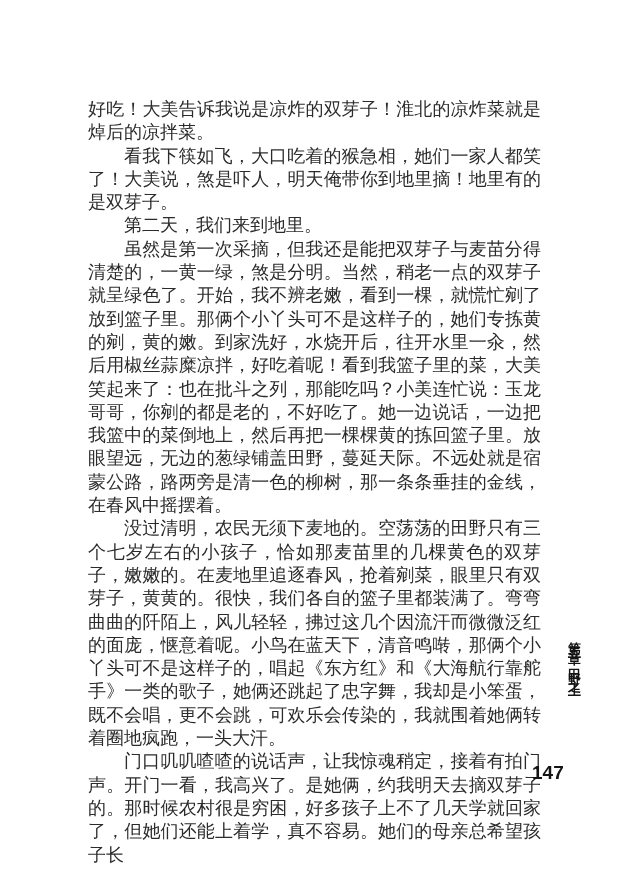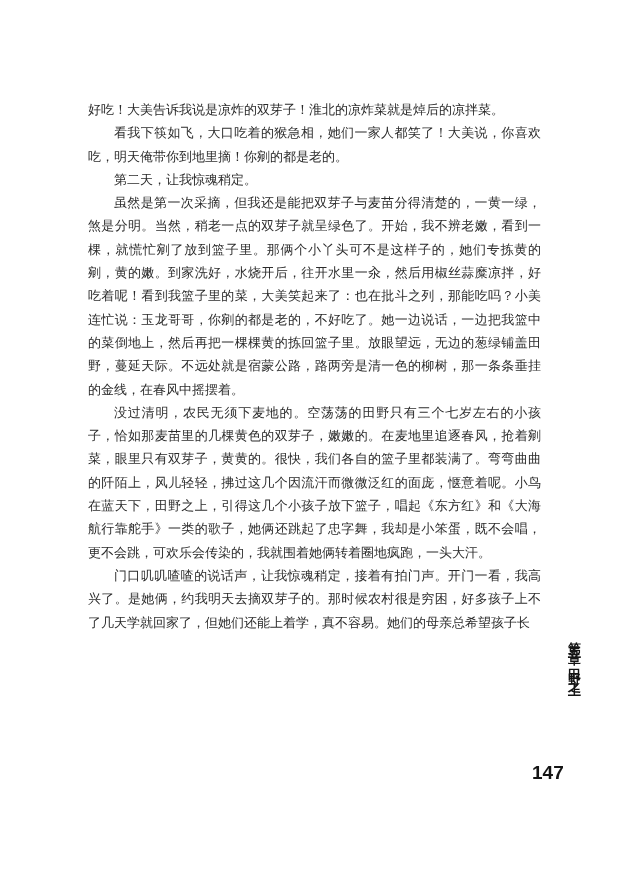--- a/index.html
+++ b/index.html
@@ -12,21 +12,21 @@
     position: relative;
     width: 634px; height: 891px;
     background: #ffffff;
     overflow: hidden;
   }
   .text-block {
     position: absolute;
     left: 88px; top: 98px;
     width: 453px;
     font-family: "Liberation Serif", serif;
-    font-size: 13px;
+    font-size: 18px;
     line-height: 23.3px;
     color: #2b2b2b;
     text-align: justify;
     letter-spacing: 0;
   }
   .text-block p {
     margin: 0;
     text-indent: 2em;
   }
   .text-block p.cont {
@@ -58,24 +58,24 @@
     color: #141414;
   }
 </style>
 </head>
 <body>
 
 <div class="page">
 
   <div class="text-block">
     <p class="cont">好吃！大美告诉我说是凉炸的双芽子！淮北的凉炸菜就是焯后的凉拌菜。</p>
-    <p>看我下筷如飞，大口吃着的猴急相，她们一家人都笑了！大美说，你喜欢吃，明天俺带你到地里摘！你剜的都是老的。</p>
-    <p>第二天，让我惊魂稍定。</p>
+    <p>看我下筷如飞，大口吃着的猴急相，她们一家人都笑了！大美说，煞是吓人，明天俺带你到地里摘！地里有的是双芽子。</p>
+    <p>第二天，我们来到地里。</p>
     <p>虽然是第一次采摘，但我还是能把双芽子与麦苗分得清楚的，一黄一绿，煞是分明。当然，稍老一点的双芽子就呈绿色了。开始，我不辨老嫩，看到一棵，就慌忙剜了放到篮子里。那俩个小丫头可不是这样子的，她们专拣黄的剜，黄的嫩。到家洗好，水烧开后，往开水里一汆，然后用椒丝蒜糜凉拌，好吃着呢！看到我篮子里的菜，大美笑起来了：也在批斗之列，那能吃吗？小美连忙说：玉龙哥哥，你剜的都是老的，不好吃了。她一边说话，一边把我篮中的菜倒地上，然后再把一棵棵黄的拣回篮子里。放眼望远，无边的葱绿铺盖田野，蔓延天际。不远处就是宿蒙公路，路两旁是清一色的柳树，那一条条垂挂的金线，在春风中摇摆着。</p>
-    <p>没过清明，农民无须下麦地的。空荡荡的田野只有三个七岁左右的小孩子，恰如那麦苗里的几棵黄色的双芽子，嫩嫩的。在麦地里追逐春风，抢着剜菜，眼里只有双芽子，黄黄的。很快，我们各自的篮子里都装满了。弯弯曲曲的阡陌上，风儿轻轻，拂过这几个因流汗而微微泛红的面庞，惬意着呢。小鸟在蓝天下，田野之上，引得这几个小孩子放下篮子，唱起《东方红》和《大海航行靠舵手》一类的歌子，她俩还跳起了忠字舞，我却是小笨蛋，既不会唱，更不会跳，可欢乐会传染的，我就围着她俩转着圈地疯跑，一头大汗。</p>
+    <p>没过清明，农民无须下麦地的。空荡荡的田野只有三个七岁左右的小孩子，恰如那麦苗里的几棵黄色的双芽子，嫩嫩的。在麦地里追逐春风，抢着剜菜，眼里只有双芽子，黄黄的。很快，我们各自的篮子里都装满了。弯弯曲曲的阡陌上，风儿轻轻，拂过这几个因流汗而微微泛红的面庞，惬意着呢。小鸟在蓝天下，清音鸣啭，那俩个小丫头可不是这样子的，唱起《东方红》和《大海航行靠舵手》一类的歌子，她俩还跳起了忠字舞，我却是小笨蛋，既不会唱，更不会跳，可欢乐会传染的，我就围着她俩转着圈地疯跑，一头大汗。</p>
     <p>门口叽叽喳喳的说话声，让我惊魂稍定，接着有拍门声。开门一看，我高兴了。是她俩，约我明天去摘双芽子的。那时候农村很是穷困，好多孩子上不了几天学就回家了，但她们还能上着学，真不容易。她们的母亲总希望孩子长</p>
   </div>
 
   <div class="chapter-marker">
     <span>第五章</span>
     <span>田野之上</span>
   </div>
 
   <div class="page-number">147</div>
 

